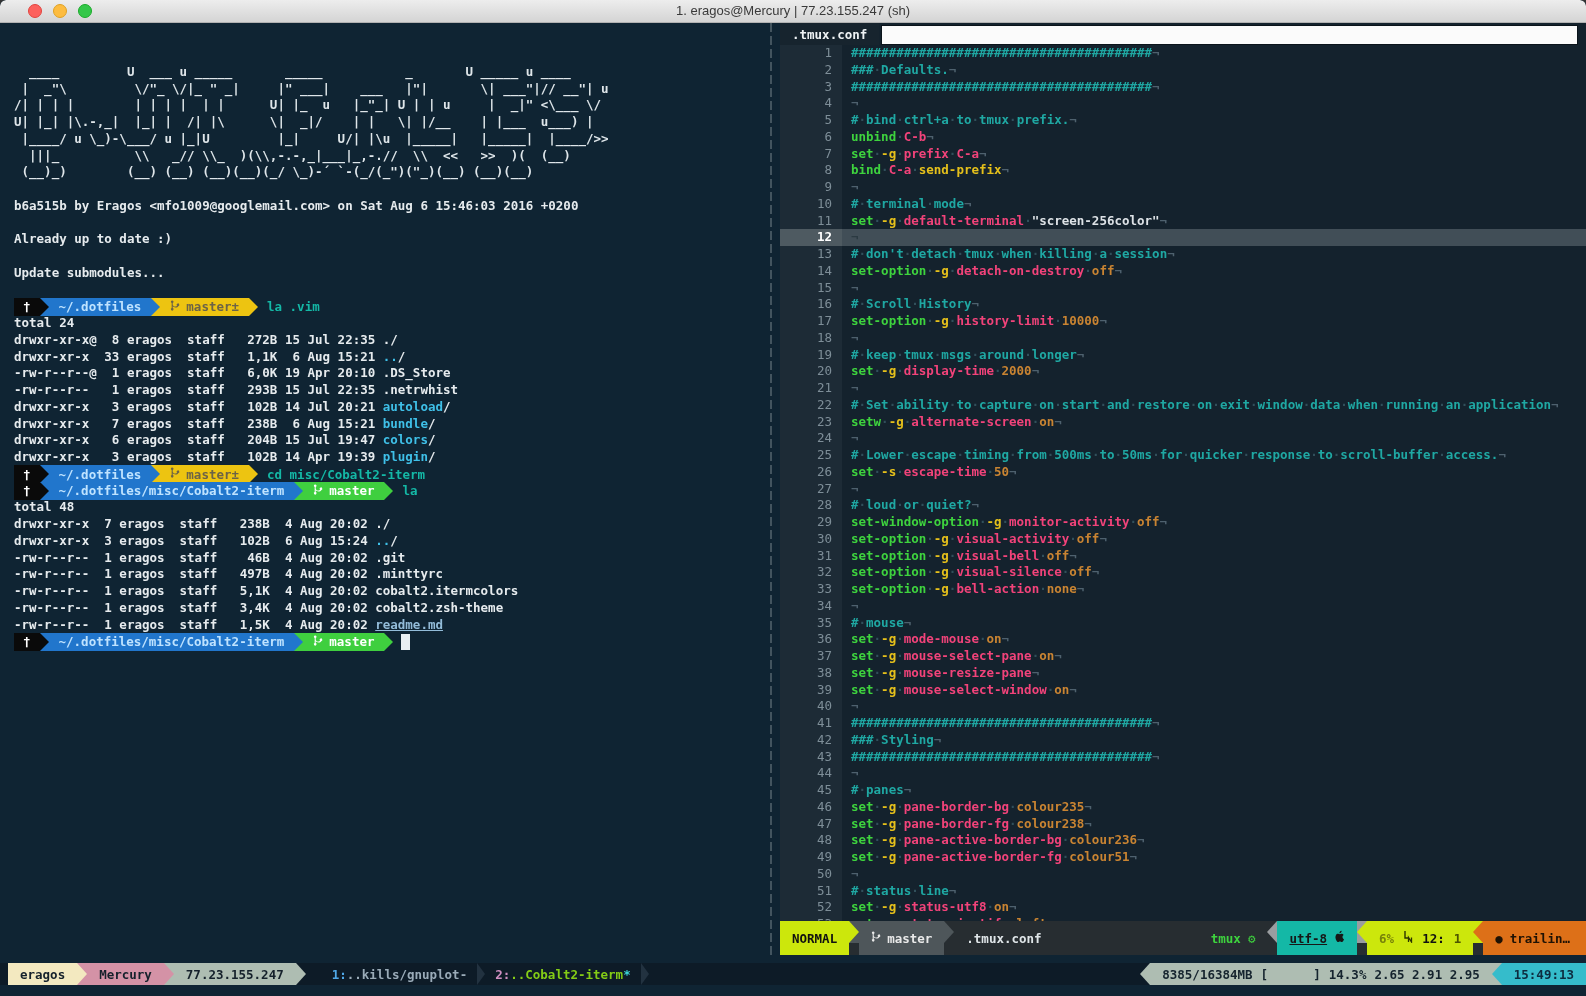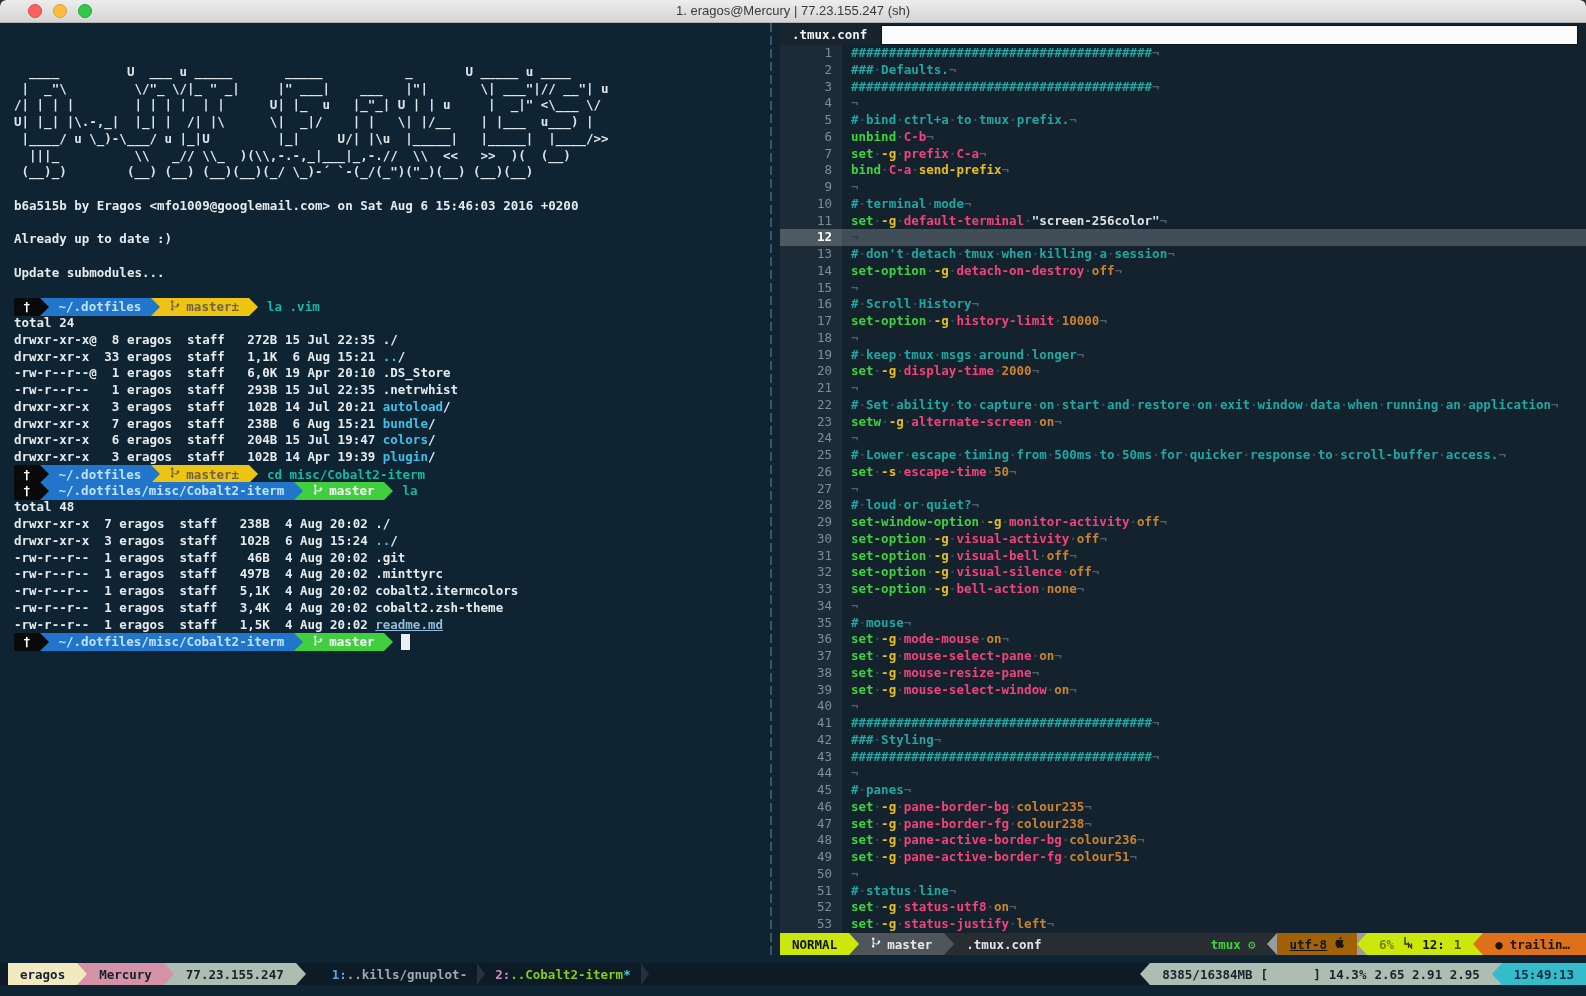--- a/index.html
+++ b/index.html
@@ -47,35 +47,35 @@
   .v-c{color:#1fa8a3;}
   .v-k{color:#3ed33e;}
   .v-f{color:#e5c01b;}
   .v-o{color:#f2437a;}
   .v-v{color:#c98432;text-align:right;}
   .v-s{color:#dde2e6;}
   .vdot{color:#31505b;}
   .veol{color:#4e616e;}
   .vrow.cur .veol{color:#2b3a42;}
   
-  .vstatus{position:absolute;left:0;right:0;bottom:0;height:22px;display:flex;align-items:stretch;background:#272d31;
+  .vstatus{position:absolute;left:0;right:0;bottom:0;height:34px;display:flex;align-items:stretch;background:#272d31;
            font-size:12.5px;font-weight:bold;}
   .ss{display:flex;align-items:center;padding:0 12px;white-space:pre;}
   .sarrow{width:0;height:0;border-top:11px solid transparent;border-bottom:11px solid transparent;}
   .a-mode{border-left:10px solid #cce70c;background:#4e565a;}
   .a-branch{border-left:10px solid #4e565a;background:#272d31;}
   .a-enc{border-right:10px solid #9a9da0;background:#272d31;}
   .a-pos{border-right:10px solid #cce70c;background:#9a9da0;}
   .a-warn{border-right:10px solid #dd7018;background:#cce70c;}
   .ss-mode{background:#cce70c;color:#111;}
   .ss-branch{background:#4e565a;color:#e9e9e9;}
   .ss-file{color:#dfe5e8;}
   .ss-spacer{flex:1;}
   .ss-app{color:#3ed33e;gap:7px;}
-  .ss-enc{background:#a16207;color:#161616;gap:7px;text-decoration:underline;}
+  .ss-enc{background:#14b8a6;color:#161616;gap:7px;text-decoration:underline;}
   .ss-pos{background:#cce70c;gap:9px;}
   .ss-pos .scroll{color:#76810a;}
   .ss-pos .lnum{color:#111;}
   .ss-pos .cnum{color:#4c5400;}
   .ss-warn{background:#dd7018;color:#1f1204;gap:7px;padding-right:16px;}
   
   .tbar{position:absolute;left:0;right:0;bottom:11px;height:22px;background:#0d1b27;display:flex;align-items:stretch;
         font-size:12.5px;font-weight:bold;}
   .ts{display:flex;align-items:center;padding:0 12px;color:#15212b;white-space:pre;}
   .tarrow{width:0;height:0;border-top:11px solid transparent;border-bottom:11px solid transparent;}

